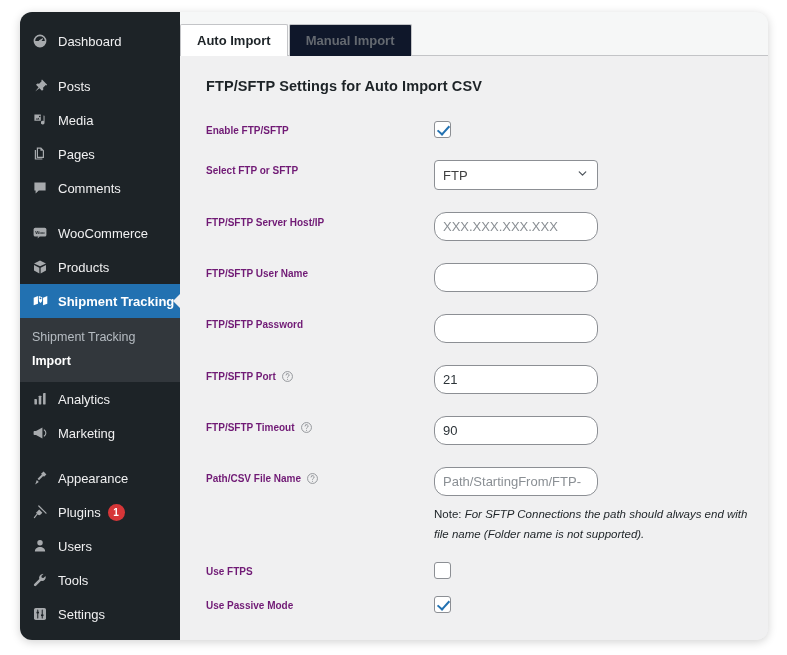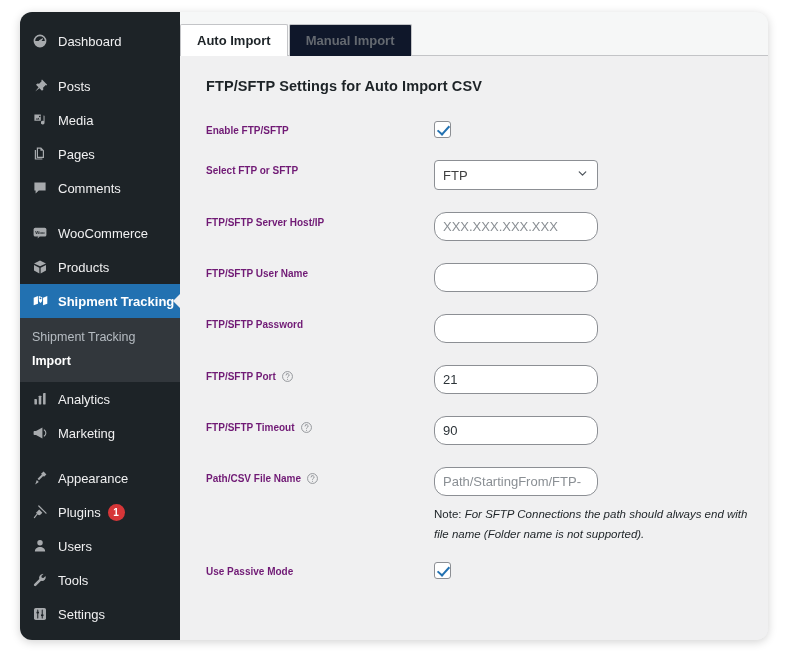--- a/index.html
+++ b/index.html
@@ -530,20 +530,26 @@
           <div class="row-field">
             <input class="txt" type="text" placeholder="Path/StartingFrom/FTP-" style="">
             <div class="note">
               <span class="lead">Note:</span>
               <em>For SFTP Connections the path should always end with</em>
               <div><em>file name (Folder name is not supported).</em></div>
             </div>
           </div>
         </div>
 
+        <div class="row tight">
+          <div class="row-label">Use FTPS</div>
+          <div class="row-field">
+            <span class="cbx"></span>
+          </div>
+        </div>
 
         <div class="row tight">
           <div class="row-label">Use Passive Mode</div>
           <div class="row-field">
             <span class="cbx checked"></span>
           </div>
         </div>
 
       </div>
     </section>

